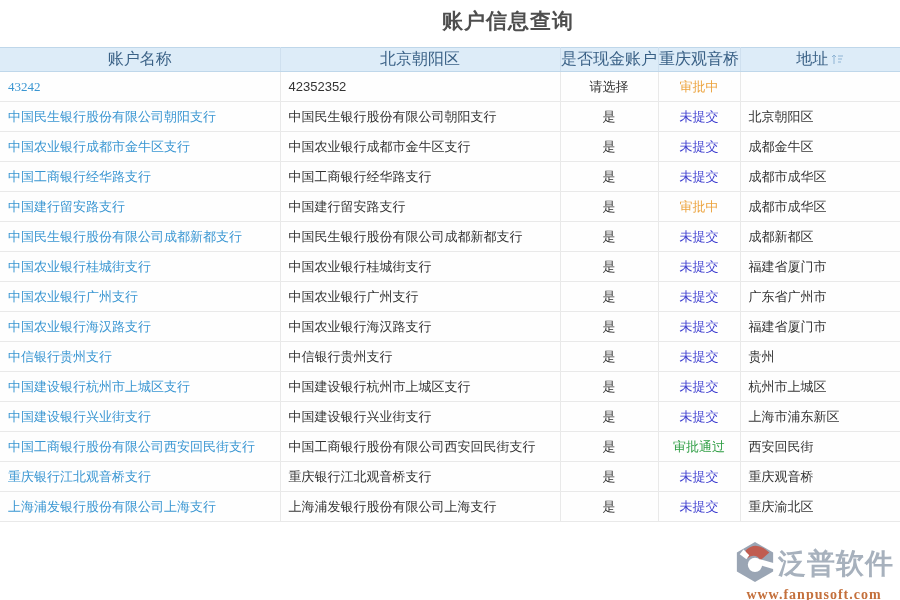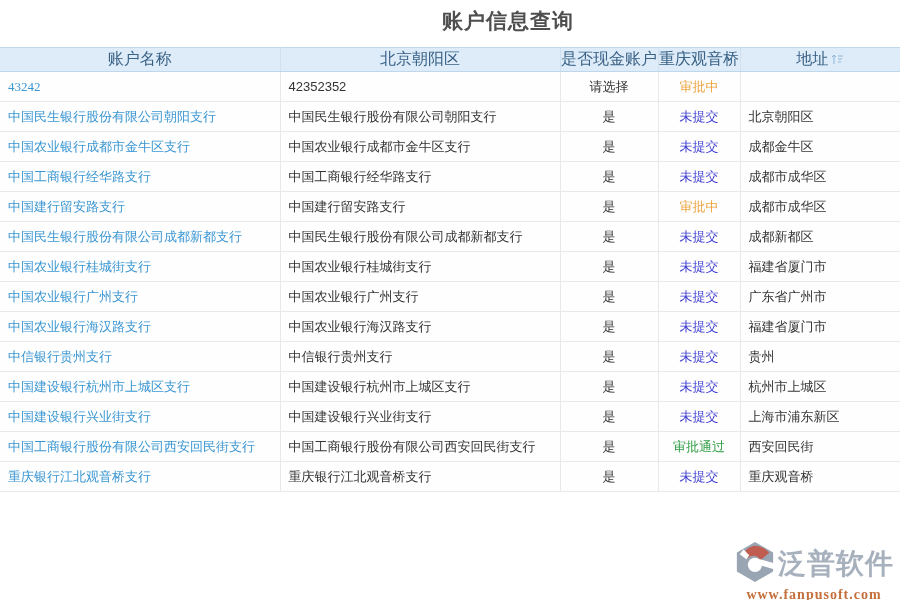--- a/index.html
+++ b/index.html
@@ -183,20 +183,27 @@
     <td class="c-status" style="color: rgb(47, 158, 68);">审批通过</td>
     <td class="c-addr">西安回民街</td>
   </tr>
       <tr>
     <td class="c-name"><a>重庆银行江北观音桥支行</a></td>
     <td class="c-bank">重庆银行江北观音桥支行</td>
     <td class="c-cash">是</td>
     <td class="c-status" style="color: rgb(61, 61, 207);">未提交</td>
     <td class="c-addr">重庆观音桥</td>
   </tr>
+      <tr>
+    <td class="c-name"><a>上海浦发银行股份有限公司上海支行</a></td>
+    <td class="c-bank">上海浦发银行股份有限公司上海支行</td>
+    <td class="c-cash">是</td>
+    <td class="c-status" style="color: rgb(61, 61, 207);">未提交</td>
+    <td class="c-addr">重庆渝北区</td>
+  </tr>
     </tbody>
 </table>
 
 <div class="footer">
   <div class="footer-top">
     <span>
       <svg width="42" height="42" viewBox="0 0 44 44">
         <polygon points="22,1 41,12 41,32 22,43 3,32 3,12" fill="#9aa5b4"></polygon>
         <path d="M12 10 Q23 -1 37 12 L28 20 Q22 12 14 18 Z" fill="#c05c50"></path>
         <circle cx="22" cy="25" r="7.5" fill="#ffffff"></circle>

